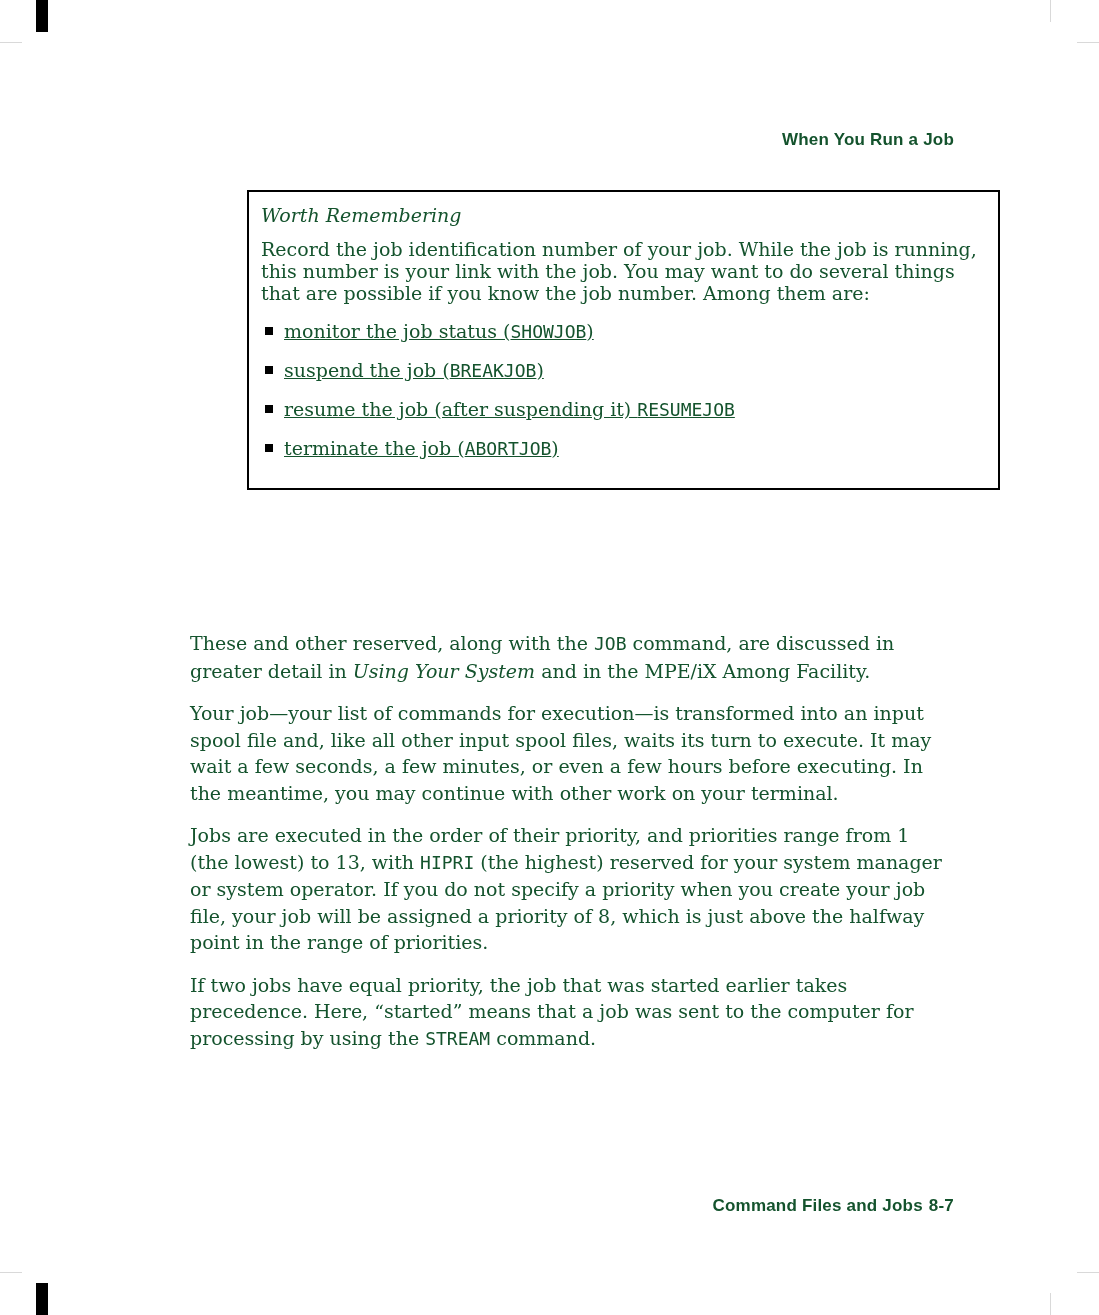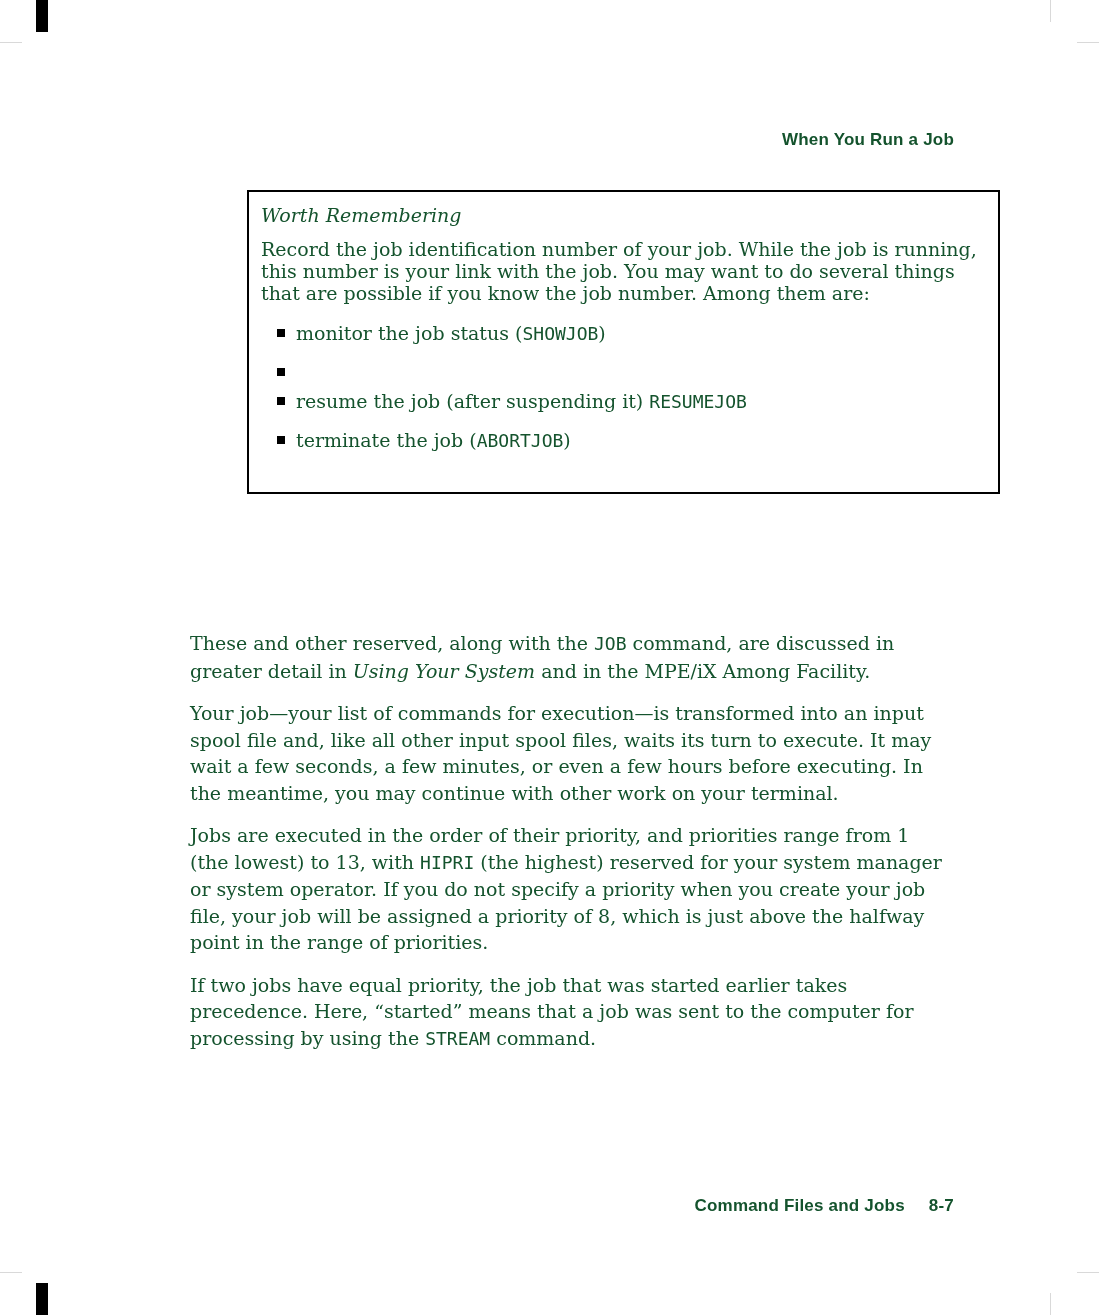--- a/index.html
+++ b/index.html
@@ -20,35 +20,35 @@
   .running-head{
     position:absolute;top:130px;right:145px;
     font-family:"Liberation Sans", sans-serif;
     font-weight:bold;font-size:17px;letter-spacing:.2px;
   }
   .running-foot{
     position:absolute;top:1196px;right:145px;
     font-family:"Liberation Sans", sans-serif;
     font-weight:bold;font-size:17px;letter-spacing:.2px;
   }
-  .running-foot .pagenum{margin-left:24px;}
+  .running-foot .pagenum{margin-left:6px;}
   
   .note-box{
     position:absolute;left:247px;top:190px;width:753px;
     border:2px solid #000;
     box-sizing:border-box;
     padding:10px 16px 22px 12px;
   }
   .note-title{
     font-style:italic;font-size:19px;line-height:26px;margin:0 0 10px 0;
   }
   .note-intro{
     font-size:19px;line-height:22px;margin:0 0 14px 0;
   }
-  .note-bullets{list-style:none;margin:16px;padding:0;}
+  .note-bullets{list-style:none;margin:4px;padding:0;text-decoration:underline;}
   .note-bullets li{
     display:flex;align-items:flex-start;
     font-size:19px;line-height:26px;
     margin:0 0 12px 0;
   }
   .note-bullets li:last-child{margin-bottom:0;}
   .sq{
     flex:0 0 auto;width:8px;height:8px;background:#000;
     margin:9px 11px 0 0;
   }
@@ -85,20 +85,21 @@
   <div class="note-box">
     <div class="note-title">Worth Remembering</div>
     <p class="note-intro">Record the job identification number of your job. While the job is running, this number is your link with the job. You may want to do several things that are possible if you know the job number. Among them are:</p>
     <ul class="note-bullets">
       <li>
         <span class="sq"></span>
         <span><span>monitor the job status (</span><span class="seg-code">SHOWJOB</span><span>)</span></span>
       </li>
       <li>
         <span class="sq"></span>
+        <span><span>suspend the job (</span><span class="seg-code">BREAKJOB</span><span>)</span></span>
       </li>
       <li>
         <span class="sq"></span>
         <span><span>resume the job (after suspending it) </span><span class="seg-code">RESUMEJOB</span></span>
       </li>
       <li>
         <span class="sq"></span>
         <span><span>terminate the job (</span><span class="seg-code">ABORTJOB</span><span>)</span></span>
       </li>
     </ul>

